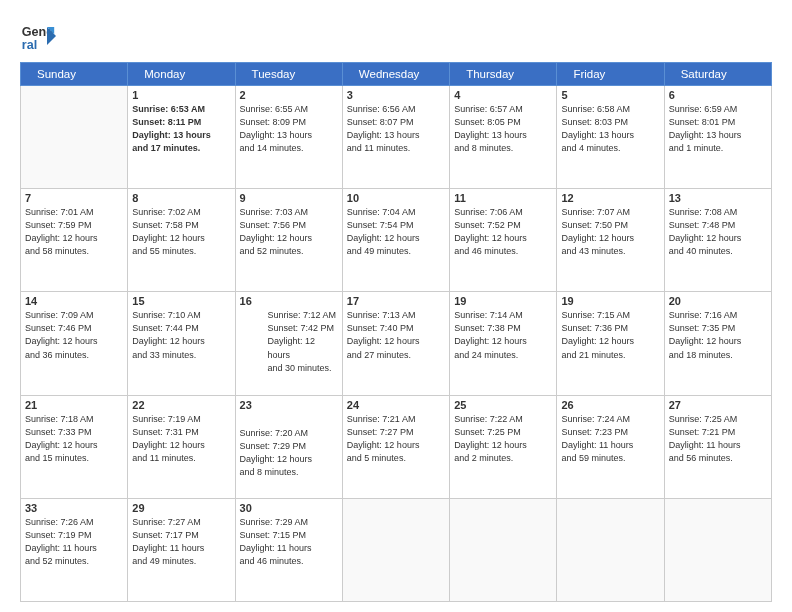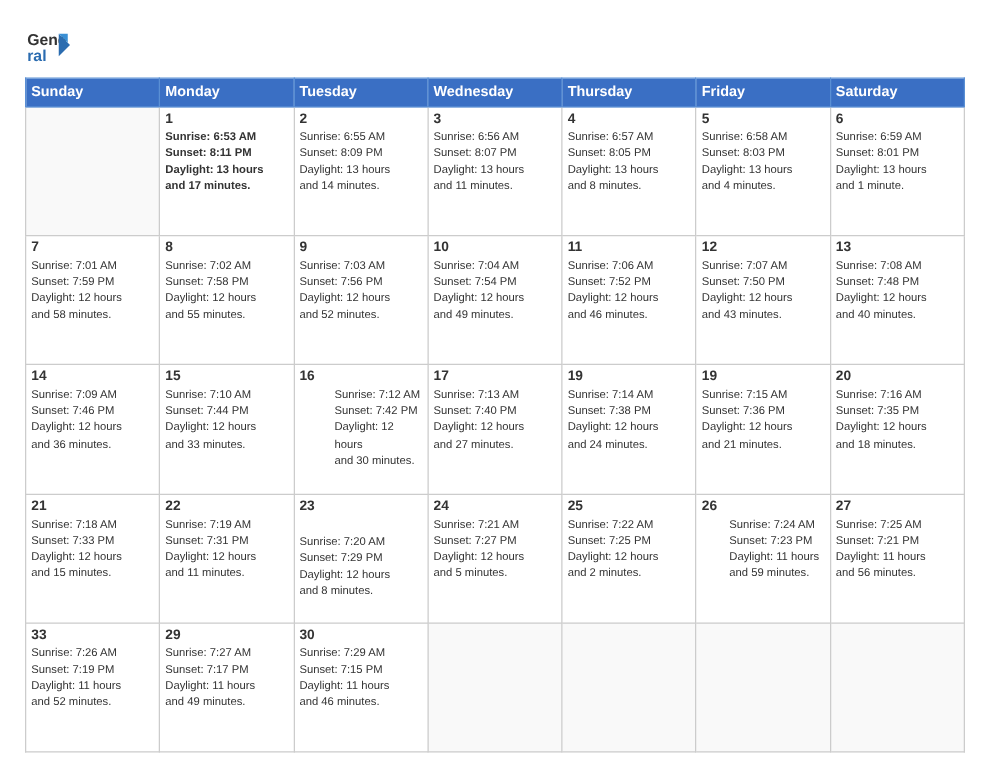--- a/index.html
+++ b/index.html
@@ -58,22 +58,22 @@
     .calendar {
       width: 100%;
       border-collapse: collapse;
       flex: 1;
       table-layout: fixed;
     }
     .calendar th {
       background: #3a6fc4;
       color: #fff;
       font-size: 11.5px;
-      font-weight: bold;
-      padding: 5px 4px;
+      font-weight: normal;
+      padding: 5px 16px;
       text-align: left;
       border: 1px solid #5a8fd4;
     }
     .calendar td {
       border: 1px solid #ccc;
       vertical-align: top;
       padding: 3px 4px;
       font-size: 9.5px;
       color: #333;
       background: #fff;
@@ -308,21 +308,21 @@
           </td>
           <td>
             <span class="day-number">25</span>
             <div class="day-info" style="white-space: pre-line;">Sunrise: 7:22 AM
 Sunset: 7:25 PM
 Daylight: 12 hours
 and 2 minutes.</div>
           </td>
           <td>
             <span class="day-number">26</span>
-            <div class="day-info" style="white-space: pre-line; margin-left: 22px;">Sunrise: 7:24 AM
+            <div class="day-info" style="white-space: pre-line;">Sunrise: 7:24 AM
 Sunset: 7:23 PM
 Daylight: 11 hours
 and 59 minutes.</div>
           </td>
           <td>
             <span class="day-number">27</span>
             <div class="day-info" style="white-space: pre-line;">Sunrise: 7:25 AM
 Sunset: 7:21 PM
 Daylight: 11 hours
 and 56 minutes.</div>

